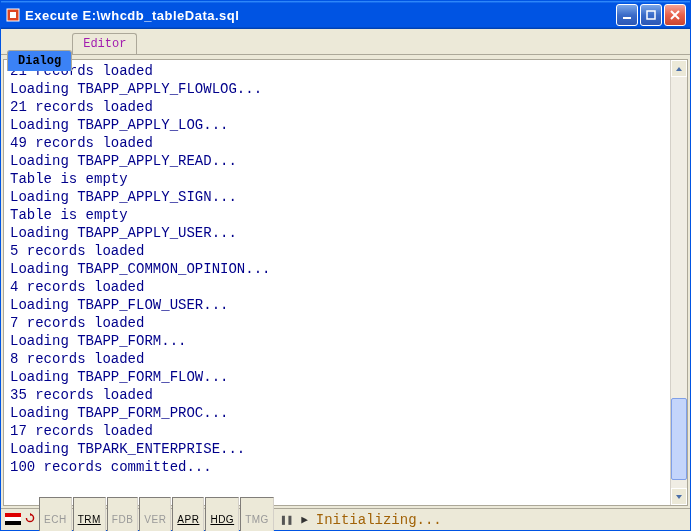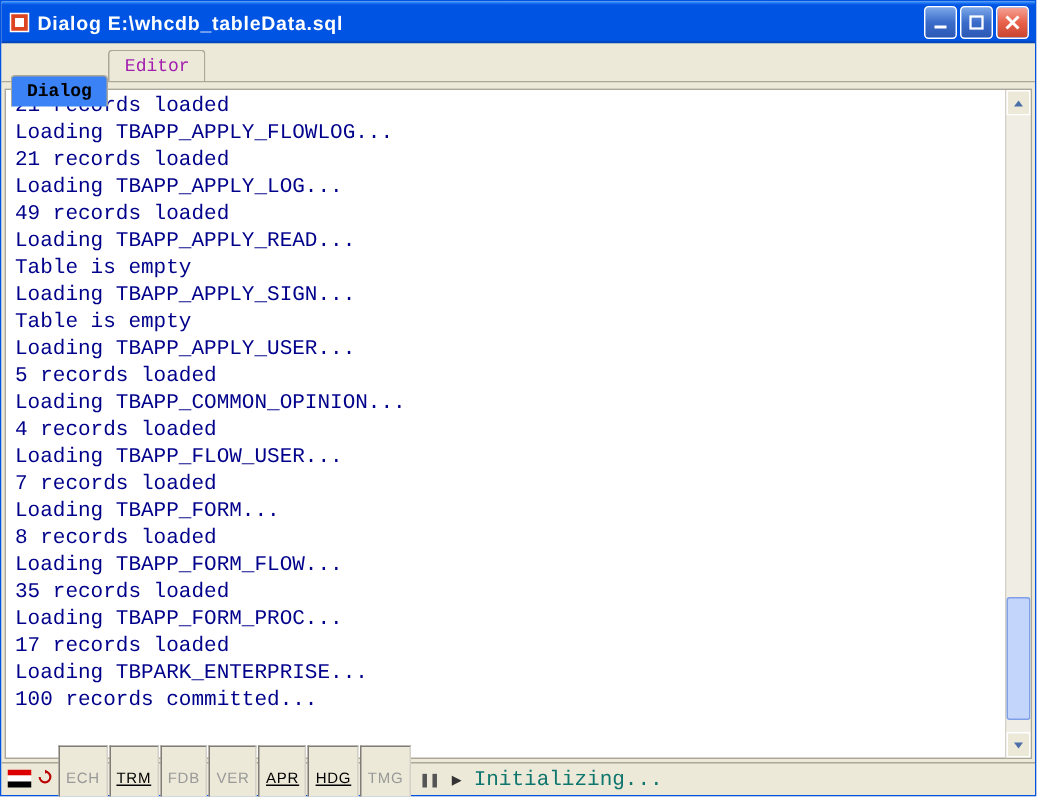--- a/index.html
+++ b/index.html
@@ -52,36 +52,36 @@
     height: 22px; border-top: 1px solid #aca899; background: #ece9d8;
     display: flex; align-items: center; padding: 0 4px; gap: 2px;
     font-family: Tahoma, sans-serif; font-size: 11px; color: #555;
   }
   .statusbar .seg { padding: 16px 4px; border: 1px inset #d4d0c8; background: #ece9d8; font-size: 10px; letter-spacing: 0.5px; cursor: default; }
   .statusbar .seg.active { color: #000; text-decoration: underline; }
   .statusbar .seg.dim { color: #999; }
   .statusbar .reload-icon { width: 14px; height: 14px; padding: 0 2px; }
   .statusbar .pause { font-family: monospace; padding: 0 4px; }
   .statusbar .arrow-r { font-family: monospace; color: #333; padding: 0 2px; }
-  .statusbar .msg { font-family: "Courier New", monospace; font-size: 14px; color: #0f766e; padding-left: 4px; }
+  .statusbar .msg { font-family: "Courier New", monospace; font-size: 14px; color: #a16207; padding-left: 4px; }
   .flag { width: 16px; height: 14px; display: inline-block; }
 </style>
 </head>
 <body>
 
 <div class="window">
 
   <div class="titlebar">
     <span class="app-icon">
       <svg viewBox="0 0 16 16">
           <rect x="2" y="2" width="12" height="12" fill="#d42" stroke="#fff" stroke-width="1"></rect>
           <rect x="5" y="5" width="6" height="6" fill="#fff"></rect>
         </svg>
     </span>
-    <span class="title-text">Dialog E:\whcdb_tableData.sql</span>
+    <span class="title-text">Execute E:\whcdb_tableData.sql</span>
     <div class="win-controls">
       <div class="win-btn">
         <svg viewBox="0 0 12 12">
             <rect x="2" y="8" width="8" height="2" fill="#fff"></rect>
           </svg>
       </div>
       <div class="win-btn">
         <svg viewBox="0 0 12 12">
             <rect x="2" y="2" width="8" height="8" fill="none" stroke="#fff" stroke-width="1.5"></rect>
           </svg>

